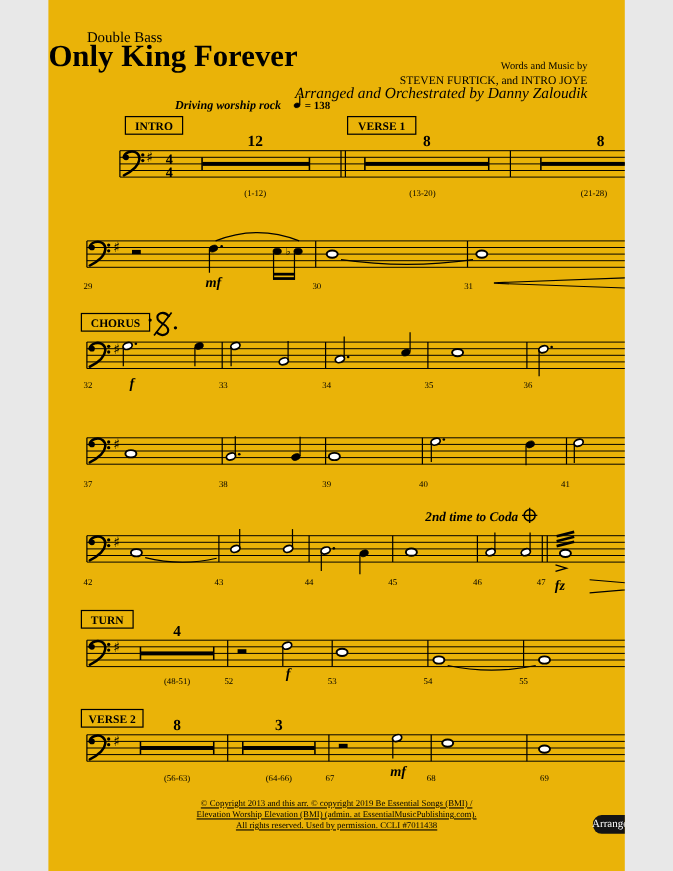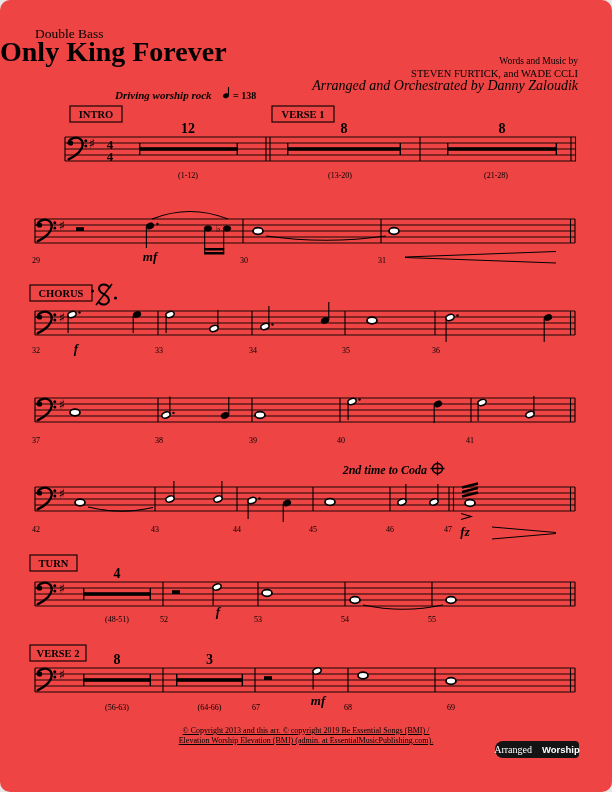--- a/index.html
+++ b/index.html
@@ -1,17 +1,17 @@
 <!DOCTYPE html>
 <html><head>
 <meta charset="utf-8">
 <style>
   html,body{margin:0;padding:0;background:#e8e8e8;}
-  .page{position:relative;width:612px;height:792px;background:#ef4444;margin:0 auto;
-        font-family:"Liberation Serif",serif;color:#000;overflow:hidden;border-radius:10px;}
+  .page{position:relative;width:524px;height:792px;background:#eab308;margin:0 auto;
+        font-family:"Liberation Serif",serif;color:#000;overflow:hidden;}
   .part-name{position:absolute;left:35px;top:26px;font-size:13.5px;}
   .title{position:absolute;left:0;top:36px;width:100%;text-align:left;
          font-size:28px;font-weight:bold;margin:0;}
   .credits{position:absolute;right:34px;top:55px;text-align:right;line-height:12.5px;margin-left:48px;}
   .credits .c1{font-size:9.5px;}
   .credits .c2{font-size:10.5px;}
   .credits .c4{font-size:14px;font-style:italic;}
   .sheet{position:absolute;left:0;top:0;}
   .copyright{position:absolute;left:0;top:726px;width:100%;text-align:center;
              font-size:8px;line-height:10px;text-decoration:underline;}
@@ -49,21 +49,21 @@
 </style>
 </head>
 <body>
 
 <div class="page">
 
   <div class="part-name">Double Bass</div>
   <h1 class="title">Only King Forever</h1>
   <div class="credits">
     <div class="c1">Words and Music by</div>
-    <div class="c2">STEVEN FURTICK, and WADE CCLI</div>
+    <div class="c2">STEVEN FURTICK, and INTRO JOYE</div>
     <div class="c4">Arranged and Orchestrated by Danny Zaloudik</div>
   </div>
 
   <svg class="sheet" width="612" height="792" viewBox="0 0 612 792">
     <defs>
       <g id="fclef">
         <circle cx="2.6" cy="6" r="2.6" fill="#000"></circle>
         <path class="clef" d="M0.4,6.2 C1.2,1 8.5,-0.8 12.4,2.2 C16,5 15.4,10.6 10.8,15.4 C7.6,18.6 3.6,21 0.6,22.4"></path>
         <circle cx="17.8" cy="3.8" r="1.5" fill="#000"></circle>
         <circle cx="17.8" cy="9" r="1.5" fill="#000"></circle>
@@ -368,20 +368,21 @@
       </g>
       <text class="t-bar" x="252" y="710">67</text>
       <text class="t-bar" x="344" y="710">68</text>
       <text class="t-bar" x="447" y="710">69</text>
     </g>
   </svg>
 
   <div class="copyright">
     <div>© Copyright 2013 and this arr. © copyright 2019 Be Essential Songs (BMI) /</div>
     <div>Elevation Worship Elevation (BMI) (admin. at EssentialMusicPublishing.com).</div>
+    <div>All rights reserved. Used by permission. CCLI #7011438</div>
   </div>
 
   <div class="logo">
     <span class="lw">Arranged</span>
     <span class="dv"></span>
     <span class="wo">Worship</span>
   </div>
 
 </div>
 

